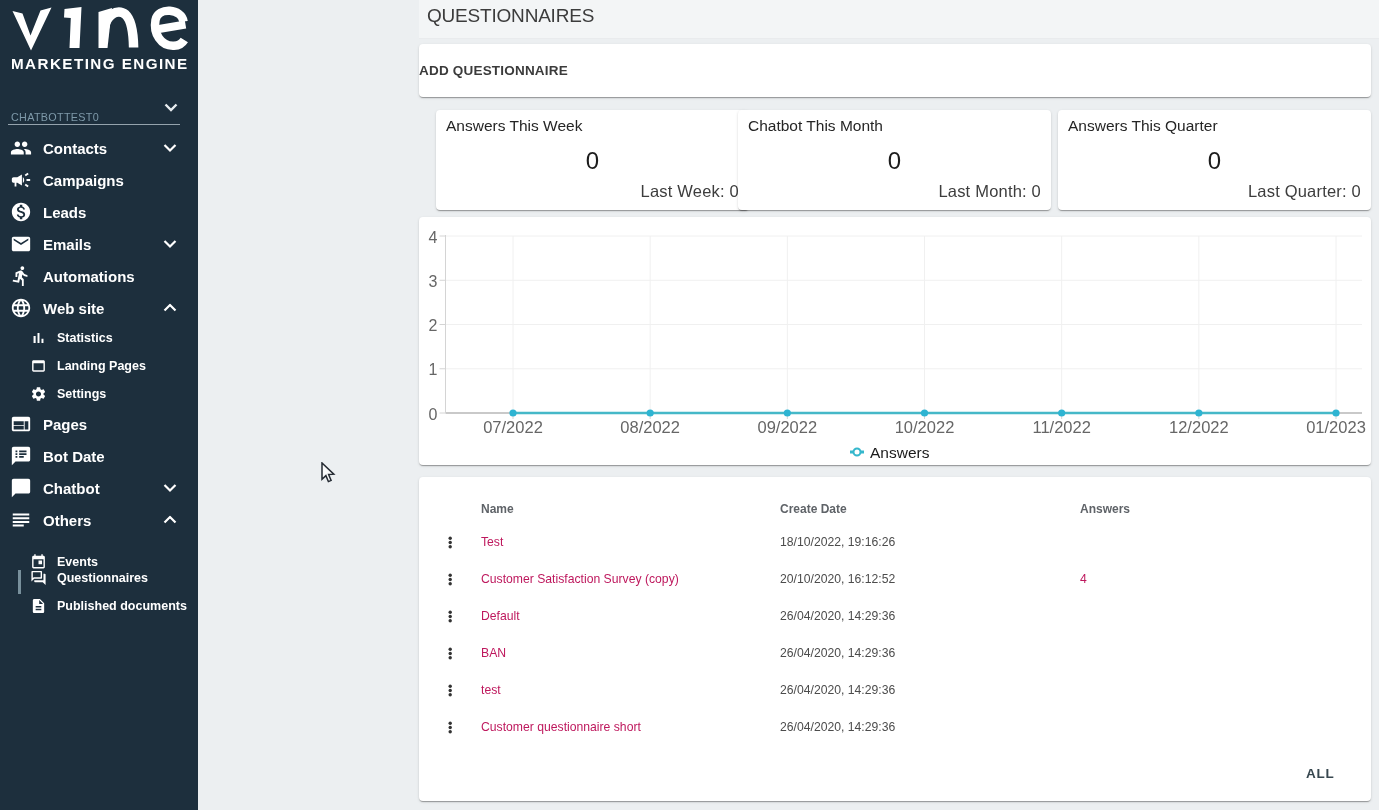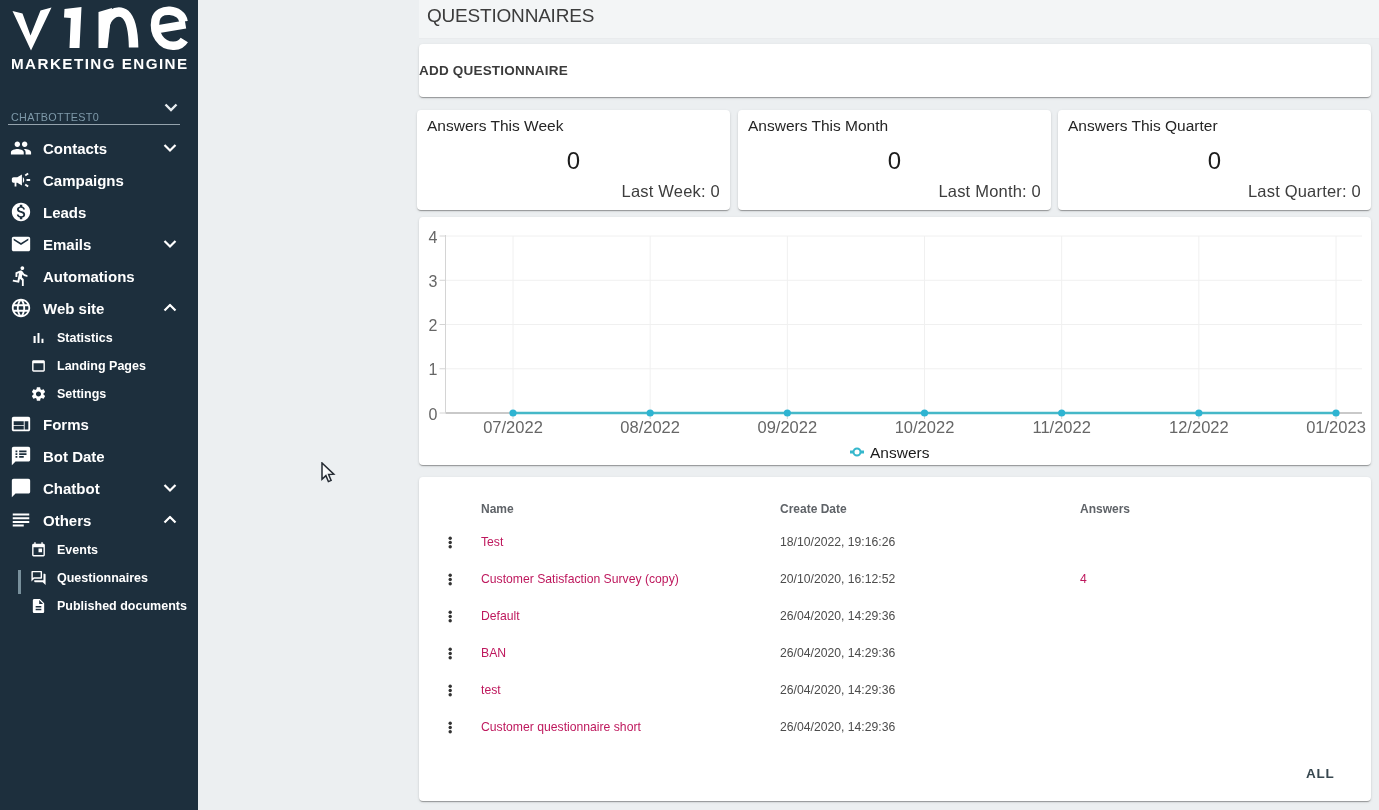--- a/index.html
+++ b/index.html
@@ -109,21 +109,21 @@
     <div class="mi sub" style="left:0;top:380px;width:198px;height:28px">
       <svg class="ic" width="17" height="17" viewBox="0 0 24 24">
         <path d="M19.14 12.94c.04-.3.06-.61.06-.94 0-.32-.02-.64-.07-.94l2.03-1.58c.18-.14.23-.41.12-.61l-1.92-3.32c-.12-.22-.37-.29-.59-.22l-2.39.96c-.5-.38-1.03-.7-1.62-.94l-.36-2.54c-.04-.24-.24-.41-.48-.41h-3.84c-.24 0-.43.17-.47.41l-.36 2.54c-.59.24-1.13.57-1.62.94l-2.39-.96c-.22-.08-.47 0-.59.22L2.74 8.87c-.12.21-.08.47.12.61l2.03 1.58c-.05.3-.09.63-.09.94s.02.64.07.94l-2.03 1.58c-.18.14-.23.41-.12.61l1.92 3.32c.12.22.37.29.59.22l2.39-.96c.5.38 1.03.7 1.62.94l.36 2.54c.05.24.24.41.48.41h3.84c.24 0 .44-.17.47-.41l.36-2.54c.59-.24 1.13-.56 1.62-.94l2.39.96c.22.08.47 0 .59-.22l1.92-3.32c.12-.22.07-.47-.12-.61l-2.01-1.58zM12 15.6c-1.98 0-3.6-1.62-3.6-3.6s1.62-3.6 3.6-3.6 3.6 1.62 3.6 3.6-1.62 3.6-3.6 3.6z" fill="#fff"></path>
       </svg>
       <div class="lbl">Settings</div>
     </div>
     <div class="mi " style="left:0;top:408px;width:198px;height:32px">
       <svg class="ic" width="22" height="22" viewBox="0 0 24 24">
         <path d="M20 4H4c-1.1 0-1.99.9-1.99 2L2 18c0 1.1.9 2 2 2h16c1.1 0 2-.9 2-2V6c0-1.1-.9-2-2-2zm-5 14H4v-4h11v4zm0-5H4V9h11v4zm5 5h-4V9h4v9z" fill="#fff"></path>
       </svg>
-      <div class="lbl">Forms</div>
+      <div class="lbl">Pages</div>
     </div>
     <div class="mi " style="left:0;top:440px;width:198px;height:32px">
       <svg class="ic" width="22" height="22" viewBox="0 0 24 24">
         <path d="M20 2H4c-1.1 0-1.99.9-1.99 2L2 22l4-4h14c1.1 0 2-.9 2-2V4c0-1.1-.9-2-2-2zM8 14H6v-2h2v2zm0-3H6V9h2v2zm0-3H6V6h2v2zm7 6h-5v-2h5v2zm3-3h-8V9h8v2zm0-3h-8V6h8v2z" fill="#fff"></path>
       </svg>
       <div class="lbl">Bot Date</div>
     </div>
     <div class="mi " style="left:0;top:472px;width:198px;height:32px">
       <svg class="ic" width="22" height="22" viewBox="0 0 24 24">
         <path d="M20 2H4c-1.1 0-1.99.9-1.99 2L2 22l4-4h14c1.1 0 2-.9 2-2V4c0-1.1-.9-2-2-2z" fill="#fff"></path>
@@ -135,21 +135,21 @@
     </div>
     <div class="mi " style="left:0;top:504px;width:198px;height:32px">
       <svg class="ic" width="22" height="22" viewBox="0 0 24 24">
         <path d="M3 5h18v2.2H3zm0 4h18v2.2H3zm0 4h18v2.2H3zm0 4h12v2.2H3z" fill="#fff"></path>
       </svg>
       <div class="lbl">Others</div>
       <svg class="chev" width="14" height="9" viewBox="0 0 14 9">
         <path d="M1.5 7 L7 1.5 L12.5 7" stroke="#fff" stroke-width="2.2" fill="none"></path>
       </svg>
     </div>
-    <div class="mi sub" style="left:0;top:536px;width:214px;height:28px">
+    <div class="mi sub" style="left:0;top:548px;width:214px;height:28px">
       <svg class="ic" width="17" height="17" viewBox="0 0 24 24">
         <path d="M19 3h-1V1h-2v2H8V1H6v2H5c-1.11 0-1.99.9-1.99 2L3 19c0 1.1.89 2 2 2h14c1.1 0 2-.9 2-2V5c0-1.1-.9-2-2-2zm0 16H5V8h14v11zm-7-9h5v5h-5z" fill="#fff"></path>
       </svg>
       <div class="lbl">Events</div>
     </div>
     <div class="mi sub" style="left:0;top:564px;width:198px;height:28px">
       <div style="position:absolute;left:18px;top:6px;width:3px;height:24px;background:#78909c"></div>
       <svg class="ic" width="17" height="17" viewBox="0 0 24 24">
         <path d="M15 4v7H5.17L4 12.17V4h11m1-2H3c-.55 0-1 .45-1 1v14l4-4h10c.55 0 1-.45 1-1V3c0-.55-.45-1-1-1zm5 4h-2v9H6v2c0 .55.45 1 1 1h11l4 4V7c0-.55-.45-1-1-1z" fill="#fff"></path>
       </svg>
@@ -159,27 +159,27 @@
       <svg class="ic" width="17" height="17" viewBox="0 0 24 24">
         <path d="M14 2H6c-1.1 0-1.99.9-1.99 2L4 20c0 1.1.89 2 2 2h12c1.1 0 2-.9 2-2V8l-6-6zm2 16H8v-2h8v2zm0-4H8v-2h8v2zm-3-5V3.5L18.5 9H13z" fill="#fff"></path>
       </svg>
       <div class="lbl">Published documents</div>
     </div>
   </div>
 
 <div style="position:absolute;left:419px;top:0;width:960px;height:38px;background:rgba(255,255,255,0.38);border-bottom:1px solid rgba(120,130,140,0.08)"></div>
 <div class="h1">QUESTIONNAIRES</div>
 <div class="card addbtn">ADD QUESTIONNAIRE</div>
-<div class="card stat" style="left:417px">
+<div class="card stat" style="left:436px">
   <div class="t">Answers This Week</div>
     <div class="v">0</div>
     <div class="b">Last Week: 0</div>
 </div>
 <div class="card stat" style="left:738px">
-  <div class="t">Answers This Month</div>
+  <div class="t">Chatbot This Month</div>
     <div class="v">0</div>
     <div class="b">Last Month: 0</div>
 </div>
 <div class="card stat" style="left:1058px">
   <div class="t">Answers This Quarter</div>
     <div class="v">0</div>
     <div class="b">Last Quarter: 0</div>
 </div>
 <div class="card" style="left:419px;top:217px;width:952px;height:248px" id="chartcard">
     <svg width="952" height="248" viewBox="0 0 952 248" style="position:absolute;left:0;top:0">

